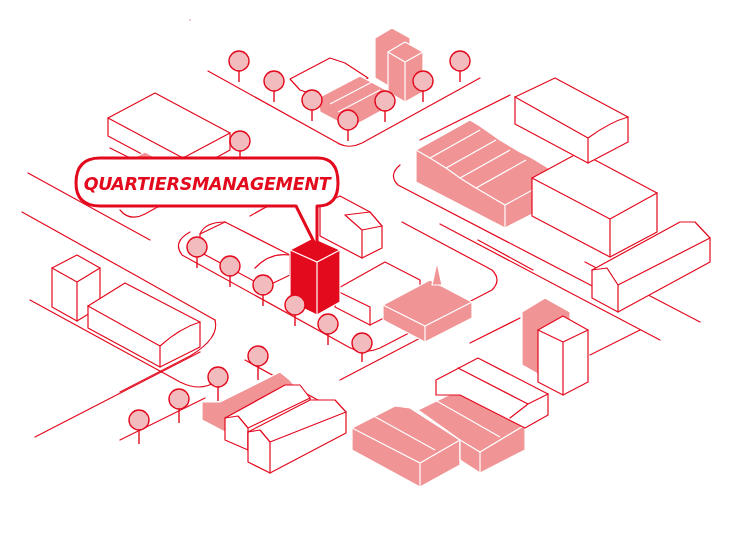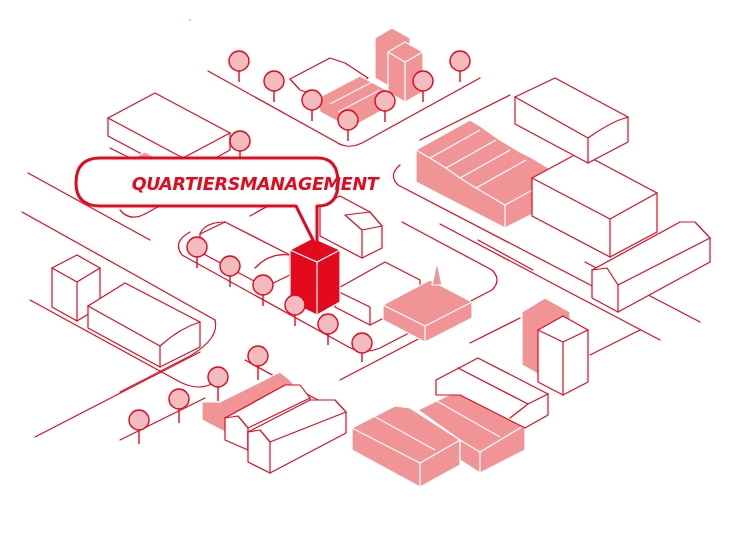--- a/index.html
+++ b/index.html
@@ -9,21 +9,21 @@
   .wf { fill: #ffffff; stroke: #e30a1e; stroke-width: 1.2; stroke-linejoin: round; }
   .pk { fill: #f09496; stroke: #ffffff; stroke-width: 1.2; stroke-linejoin: round; }
   .rd { fill: #e30a1e; stroke: #ffffff; stroke-width: 1.2; stroke-linejoin: round; }
   .tree-c { fill: #f2bcbe; stroke: #e30a1e; stroke-width: 1.4; }
   .tree-t { stroke: #e30a1e; stroke-width: 1.4; fill: none; }
   .bubble { fill: #ffffff; stroke: #e30a1e; stroke-width: 3; stroke-linejoin: round; }
   .label {
     position: absolute; left: 82px; top: 166px; width: 250px; height: 36px;
     font-family: "DejaVu Sans", sans-serif; font-weight: bold; font-style: italic;
     font-size: 17.5px; letter-spacing: -0.3px; color: #e30a1e;
-    display: flex; align-items: center; justify-content: center; white-space: nowrap; margin-left: 48px;
+    display: flex; align-items: center; justify-content: center; white-space: nowrap;
   }
 </style>
 </head>
 <body>
 
 <svg class="scene" viewBox="0 0 737 553" xmlns="http://www.w3.org/2000/svg">
 
   <g>
 
     <path class="ln" d="M208 71 L336 142 Q348 150 362 143 L480 78"></path>

